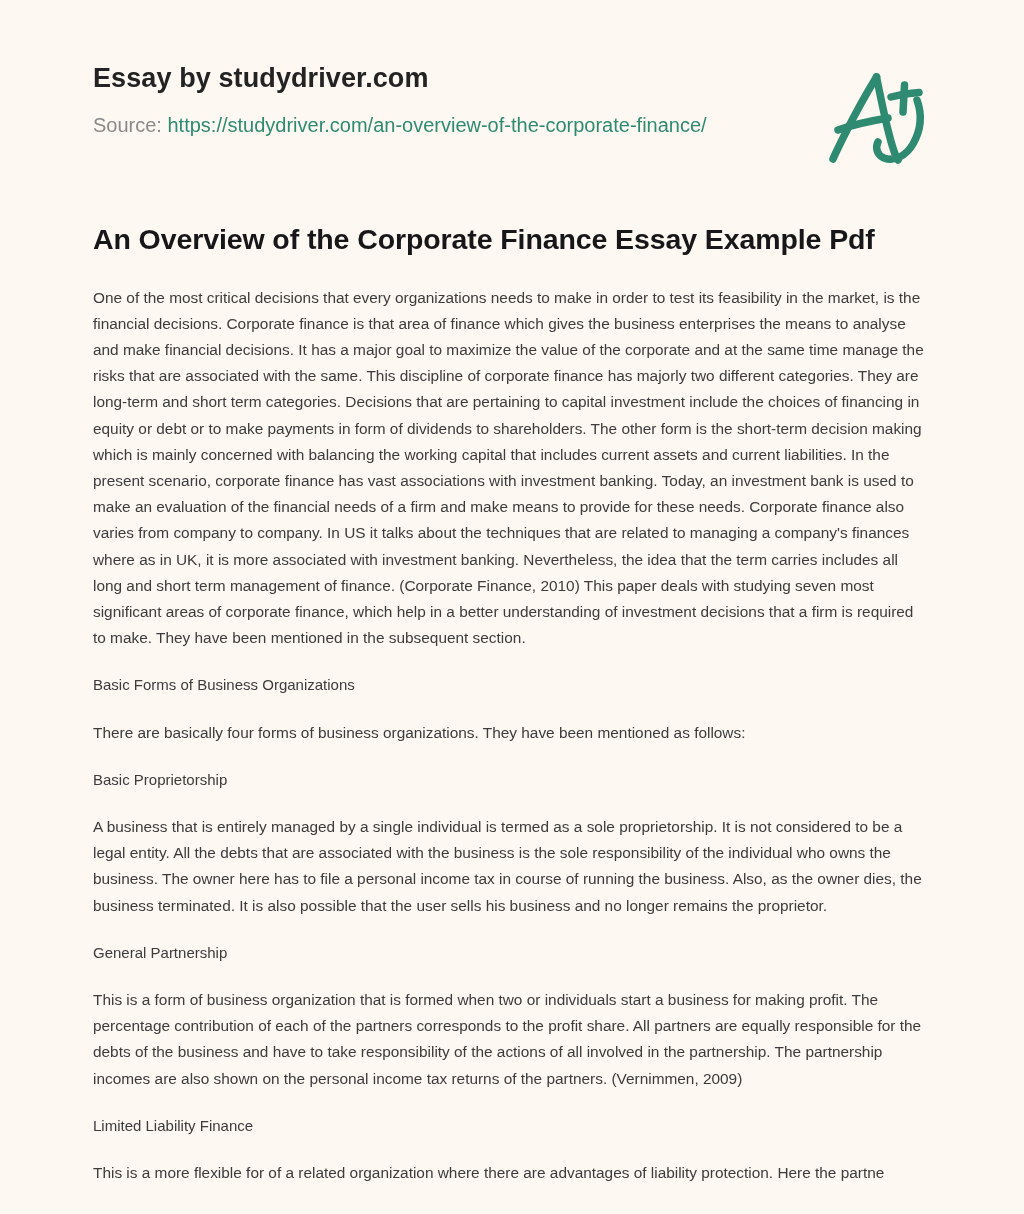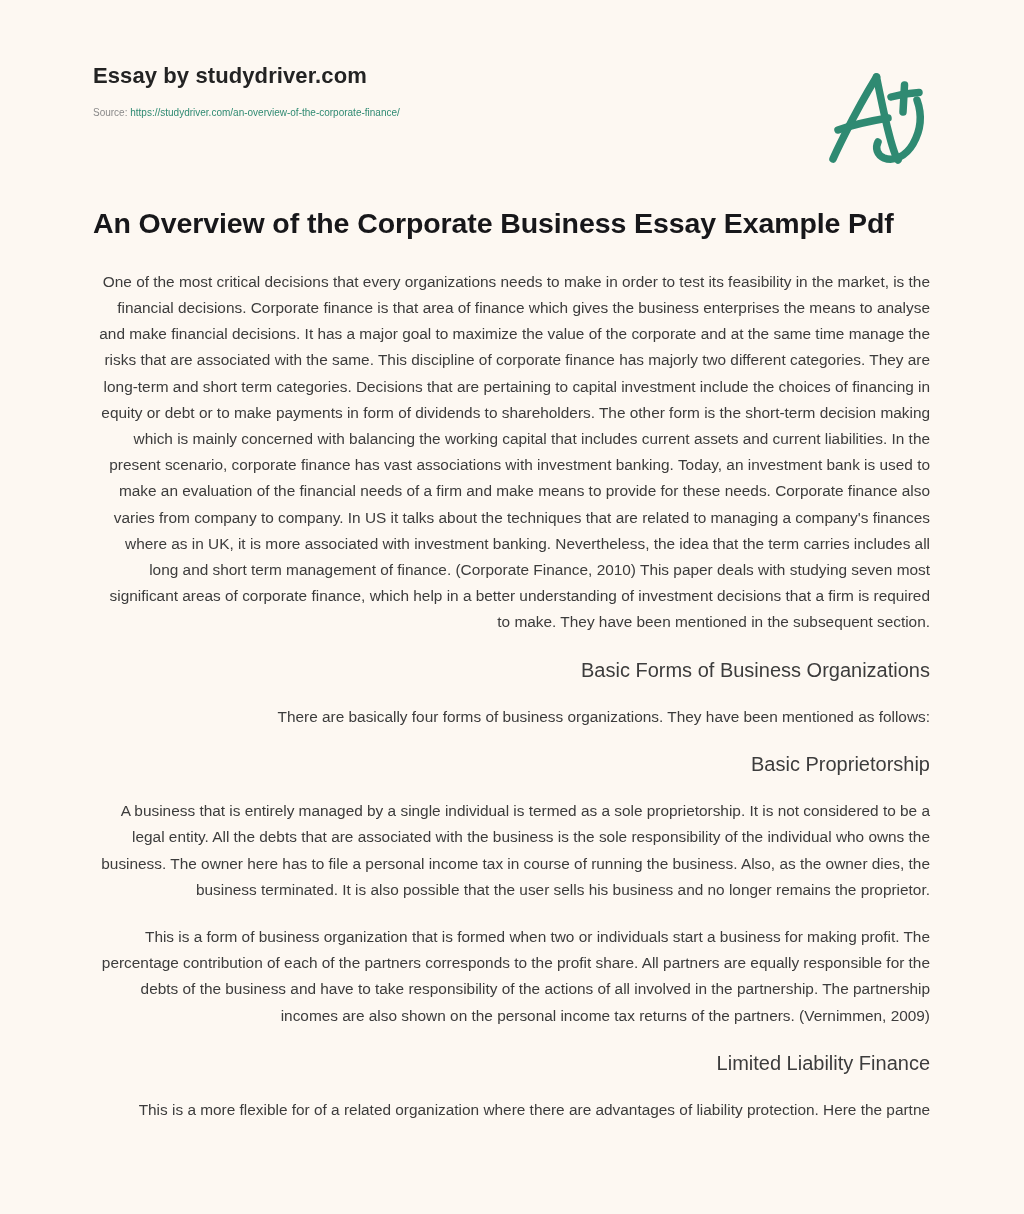--- a/index.html
+++ b/index.html
@@ -26,31 +26,31 @@
 
   
   .header {
     position: relative;
     padding: 62px 94px 0 93px;
     min-height: 122px;
     box-sizing: border-box;
   }
 
   .byline {
-    font-size: 22px;
+    font-size: 27px;
     font-weight: bold;
     color: #232323;
     letter-spacing: 0.1px;
     line-height: 1.25;
     margin: 0;
   }
 
   .source-line {
     margin-top: 16px;
-    font-size: 10px;
+    font-size: 20px;
     line-height: 1.3;
     color: #8d8d8d;
     white-space: nowrap;
   }
 
   .source-label {
     color: #8a8a8a;
   }
 
   .source-url {
@@ -85,25 +85,25 @@
     box-sizing: border-box;
   }
 
   .article p,
   .article h2 {
     margin: 0 0 21px 0;
     font-size: 15.4px;
     line-height: 26.2px;
     color: #3c3c3c;
     font-weight: normal;
-    text-align: right;
+    text-align: left;
   }
 
   .article h2 {
-    font-size: 20px;
+    font-size: 15px;
     font-weight: normal;
     color: #3c3c3c;
   }
 
   .article p:last-child { margin-bottom: 0; }
 </style>
 </head>
 <body>
 
 <div class="page">
@@ -127,34 +127,35 @@
 
         <path d="M86.5 17 C 86 26, 85.5 35, 85 44"></path>
 
         <path d="M73 29 C 82 26.5, 92 25, 101 24.5"></path>
 
         <path d="M99 32 C 104 46, 103 62, 95 76 C 88 88, 76 94, 66 90 C 59 87, 57 80, 60 74"></path>
       </g>
     </svg>
   </div>
 
-  <h1 class="doc-title">An Overview of the Corporate Business Essay Example Pdf</h1>
+  <h1 class="doc-title">An Overview of the Corporate Finance Essay Example Pdf</h1>
 
   <div class="article">
 
     <p>One of the most critical decisions that every organizations needs to make in order to test its feasibility in the market, is the financial decisions. Corporate finance is that area of finance which gives the business enterprises the means to analyse and make financial decisions. It has a major goal to maximize the value of the corporate and at the same time manage the risks that are associated with the same. This discipline of corporate finance has majorly two different categories. They are long-term and short term categories. Decisions that are pertaining to capital investment include the choices of financing in equity or debt or to make payments in form of dividends to shareholders. The other form is the short-term decision making which is mainly concerned with balancing the working capital that includes current assets and current liabilities. In the present scenario, corporate finance has vast associations with investment banking. Today, an investment bank is used to make an evaluation of the financial needs of a firm and make means to provide for these needs. Corporate finance also varies from company to company. In US it talks about the techniques that are related to managing a company's finances where as in UK, it is more associated with investment banking. Nevertheless, the idea that the term carries includes all long and short term management of finance. (Corporate Finance, 2010) This paper deals with studying seven most significant areas of corporate finance, which help in a better understanding of investment decisions that a firm is required to make. They have been mentioned in the subsequent section.</p>
 
     <h2>Basic Forms of Business Organizations</h2>
 
     <p>There are basically four forms of business organizations. They have been mentioned as follows:</p>
 
     <h2>Basic Proprietorship</h2>
 
     <p>A business that is entirely managed by a single individual is termed as a sole proprietorship. It is not considered to be a legal entity. All the debts that are associated with the business is the sole responsibility of the individual who owns the business. The owner here has to file a personal income tax in course of running the business. Also, as the owner dies, the business terminated. It is also possible that the user sells his business and no longer remains the proprietor.</p>
 
+    <h2>General Partnership</h2>
 
     <p>This is a form of business organization that is formed when two or individuals start a business for making profit. The percentage contribution of each of the partners corresponds to the profit share. All partners are equally responsible for the debts of the business and have to take responsibility of the actions of all involved in the partnership. The partnership incomes are also shown on the personal income tax returns of the partners. (Vernimmen, 2009)</p>
 
     <h2>Limited Liability Finance</h2>
 
     <p>This is a more flexible for of a related organization where there are advantages of liability protection. Here the partne</p>
 
   </div>
 
 </div>

